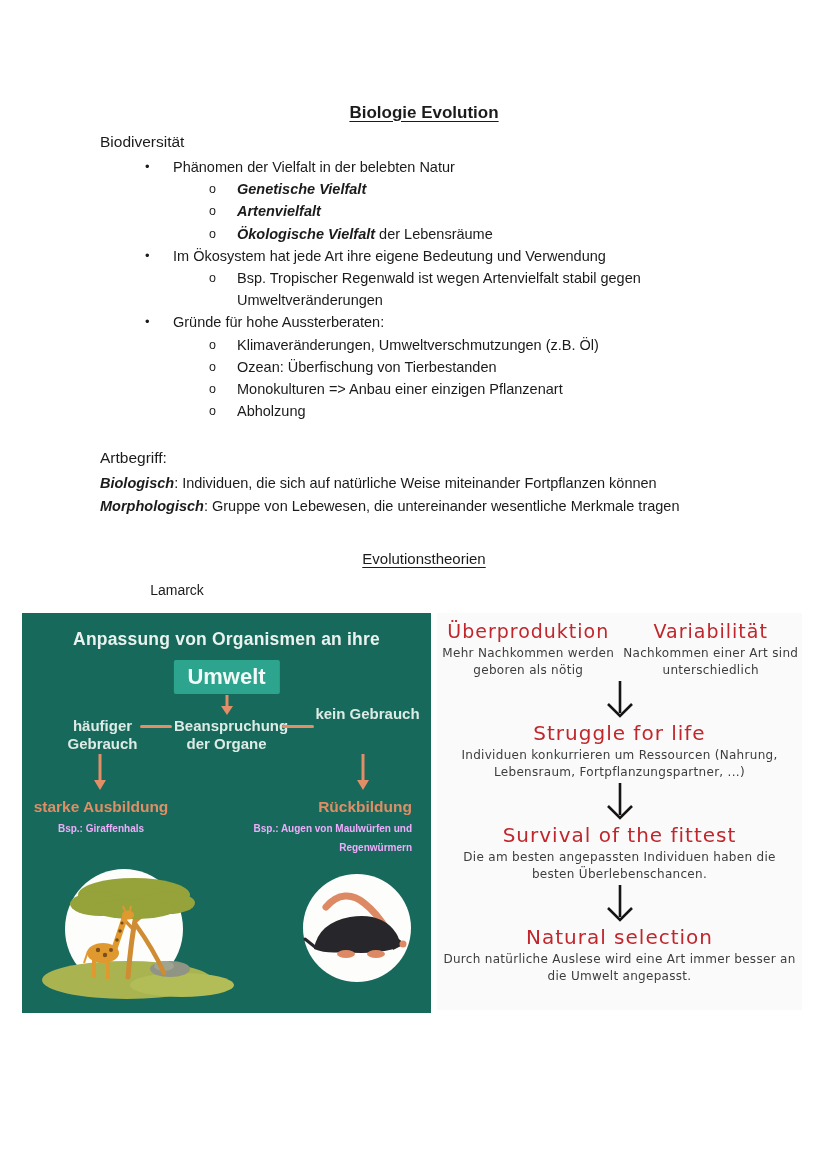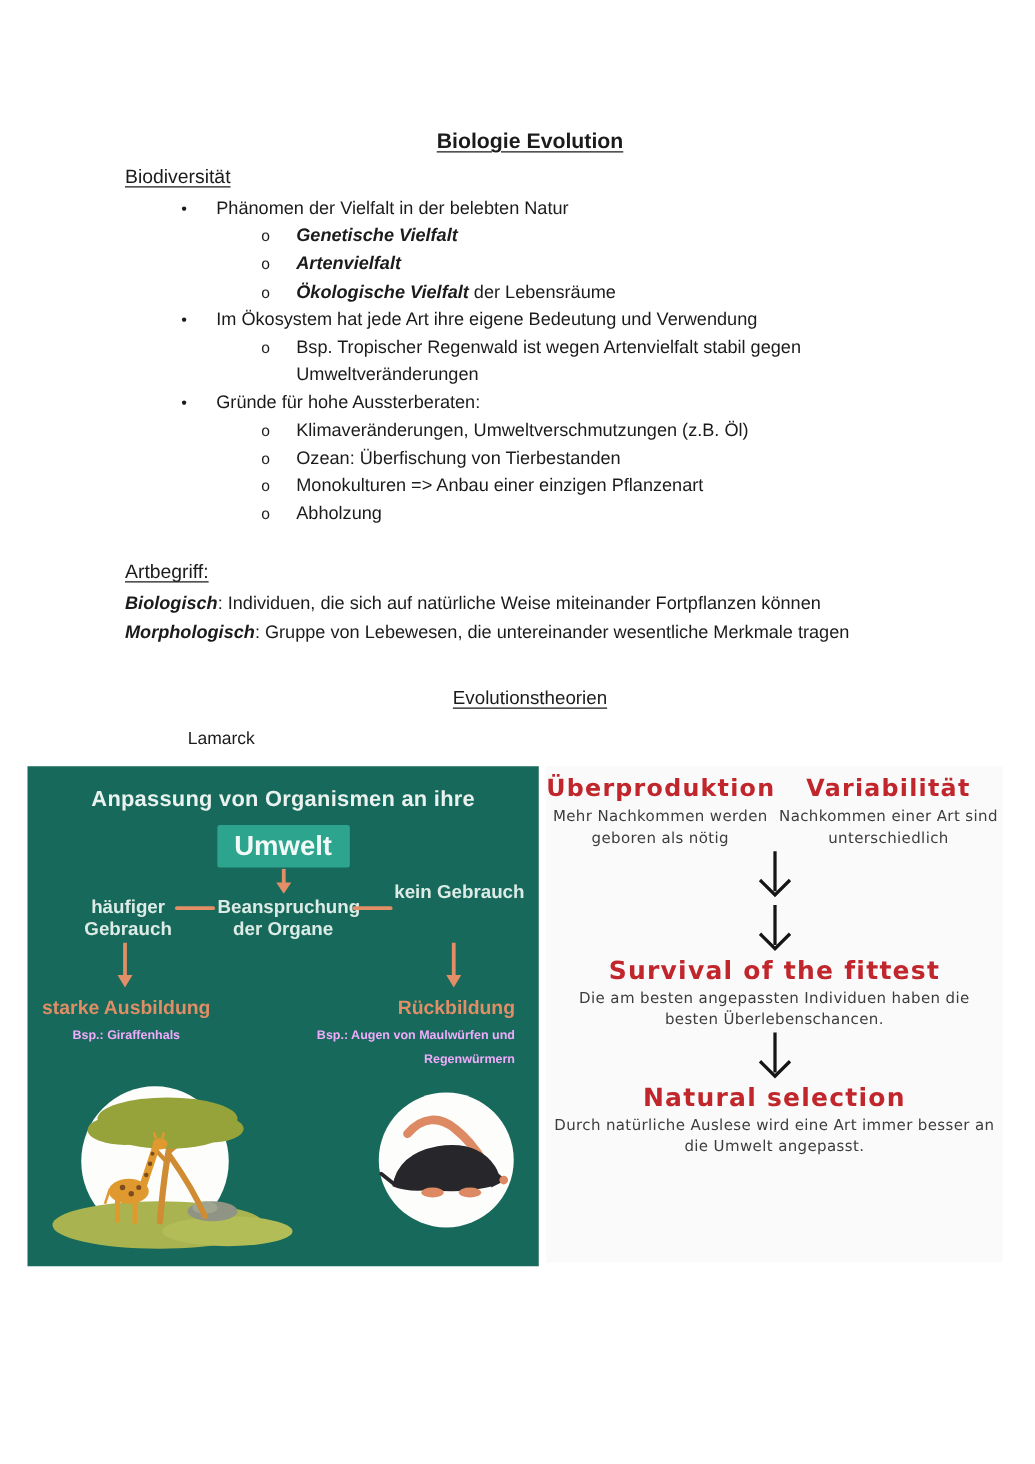--- a/index.html
+++ b/index.html
@@ -12,21 +12,21 @@
     overflow:hidden;
   }
   
   .doc{padding:103px 80px 0 100px;}
   .doc-title{
     text-align:center;font-size:17px;font-weight:bold;
     text-decoration:underline;text-underline-offset:3px;
     margin:0 0 10px 0;
   }
   .section-heading{
-    font-size:15.5px;text-decoration:underline;text-underline-offset:3px;
+    font-size:15.5px;text-underline-offset:3px;
     margin:0 0 5px 0;font-weight:normal;
   }
   .li{display:flex;line-height:22.2px;font-size:14.5px;}
   .li .marker{flex:0 0 auto;text-align:left;}
   .li.l1 .marker{width:28px;margin-left:45px;font-size:13px;}
   .li.l2 .marker{width:28px;margin-left:109px;font-size:12.5px;}
   .bi{font-weight:bold;font-style:italic;}
   .w420{display:inline-block;max-width:424px;vertical-align:top;}
   .art{margin-top:27px;}
   .art-line{font-size:14.5px;line-height:22.2px;}
@@ -70,21 +70,21 @@
 
   .panel-darwin{
     position:absolute;left:437px;top:613px;width:365px;height:397px;
     background:#fafafa;
     font-family:"DejaVu Sans",sans-serif;color:#3d3d3d;
     display:flex;flex-direction:column;align-items:center;
     padding-top:6px;box-sizing:border-box;
   }
   .dp-top{display:flex;width:100%;}
   .dp-col{width:50%;text-align:center;}
-  .dp-title{color:#c0262b;font-size:19px;font-weight:bold;letter-spacing:1px;line-height:24px;}
+  .dp-title{color:#c0262b;font-size:19px;font-weight:normal;letter-spacing:1px;line-height:24px;}
   .dp-desc{font-size:12px;line-height:16.5px;letter-spacing:0.3px;margin-top:2px;}
   .dp-step{text-align:center;}
   .dp-step .dp-title{font-size:20px;}
   .dp-step .dp-desc{max-width:358px;}
   .dp-arrow{margin:2px auto 1px auto;display:block;}
 </style>
 </head>
 <body>
 
 <div class="page">
@@ -233,20 +233,24 @@
         <div class="dp-title">Variabilität</div>
         <div class="dp-desc">Nachkommen einer Art sind unterschiedlich</div>
       </div>
     </div>
 
     <svg class="dp-arrow" width="34" height="40" viewBox="0 0 34 40">
       <line x1="17" y1="1" x2="17" y2="33" stroke="#151515" stroke-width="2.6"></line>
       <polyline points="5,24 17,36 29,24" fill="none" stroke="#151515" stroke-width="2.6"></polyline>
     </svg>
 
+    <div class="dp-step">
+      <div class="dp-title">Struggle for life</div>
+      <div class="dp-desc">Individuen konkurrieren um Ressourcen (Nahrung, Lebensraum, Fortpflanzungspartner, ...)</div>
+    </div>
 
     <svg class="dp-arrow" width="34" height="40" viewBox="0 0 34 40">
       <line x1="17" y1="1" x2="17" y2="33" stroke="#151515" stroke-width="2.6"></line>
       <polyline points="5,24 17,36 29,24" fill="none" stroke="#151515" stroke-width="2.6"></polyline>
     </svg>
 
     <div class="dp-step">
       <div class="dp-title">Survival of the fittest</div>
       <div class="dp-desc">Die am besten angepassten Individuen haben die besten Überlebenschancen.</div>
     </div>

